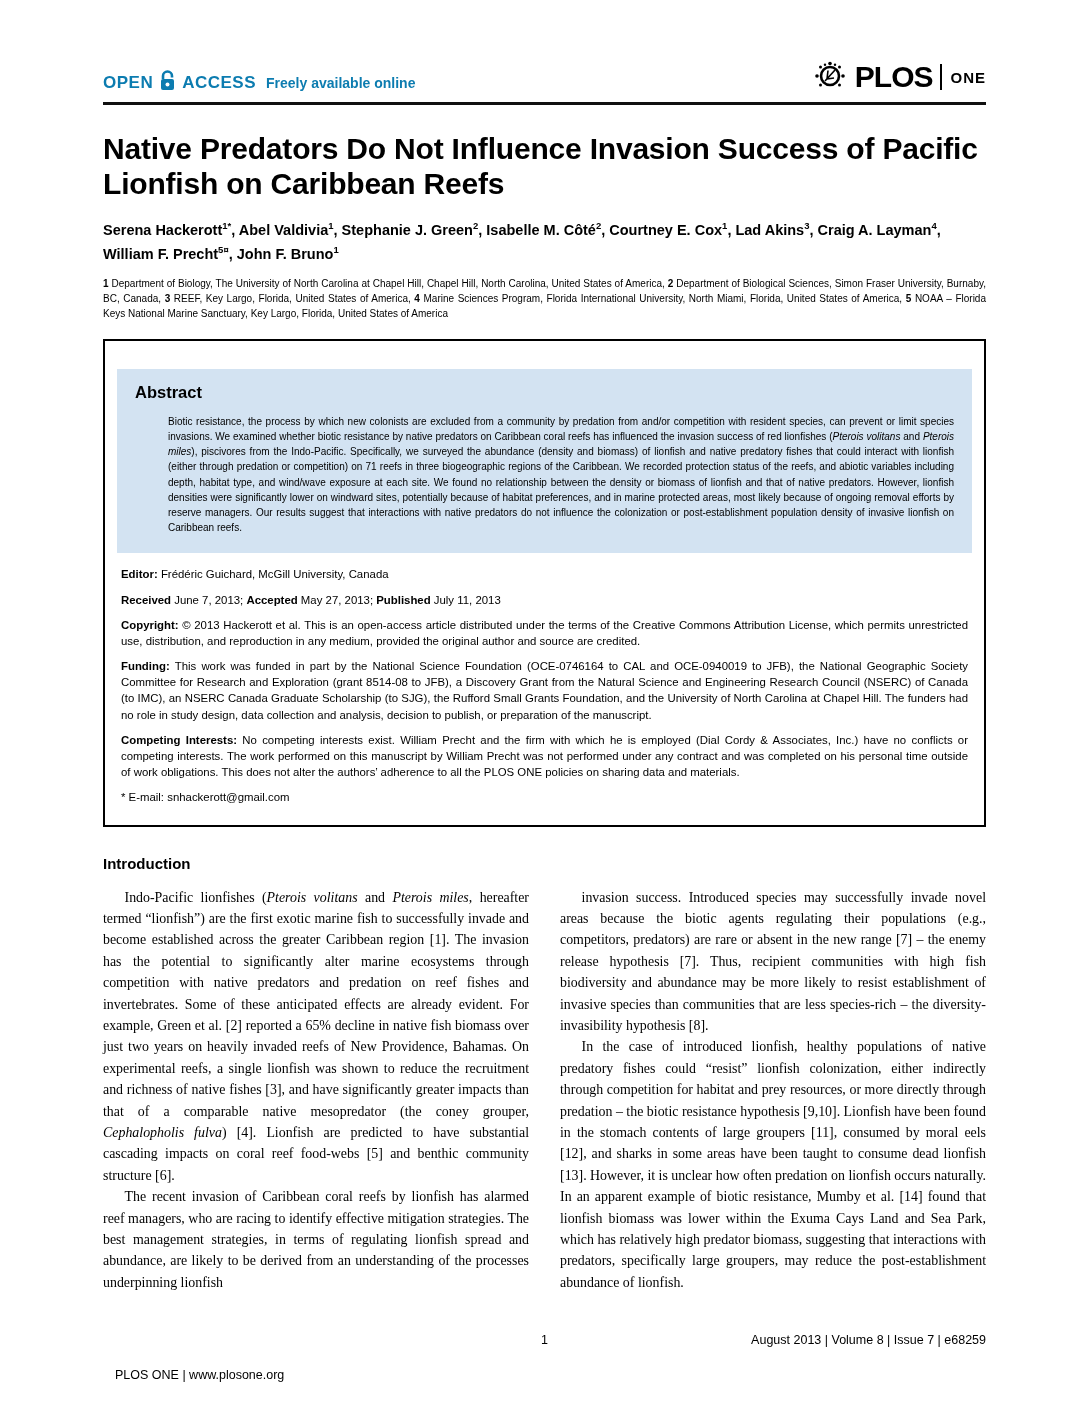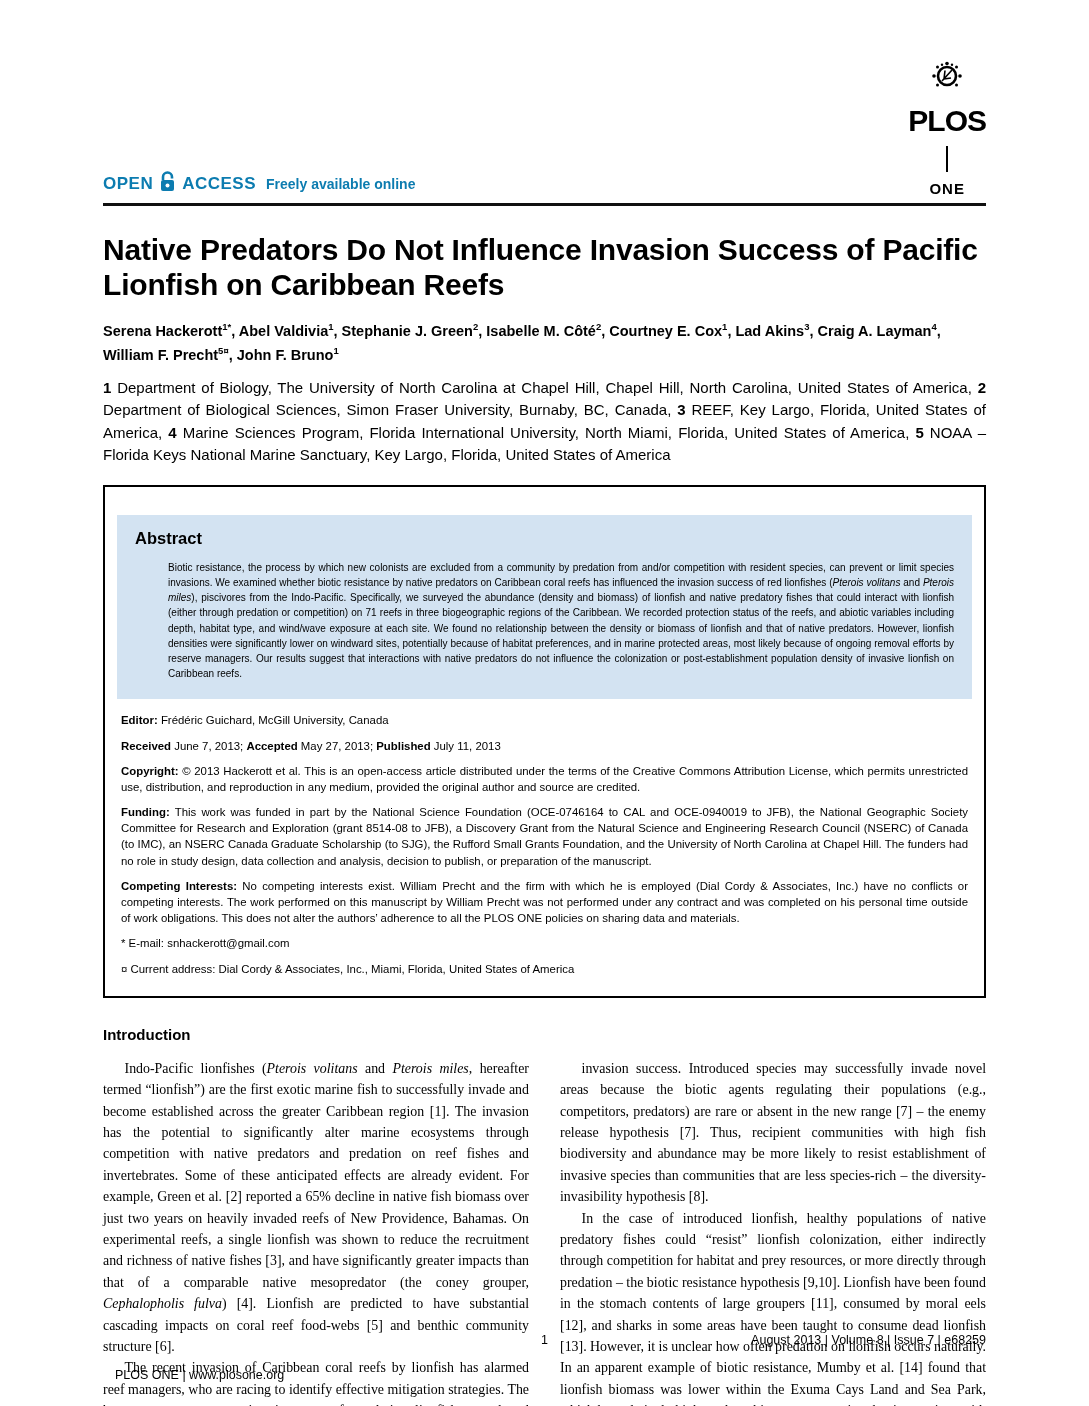--- a/index.html
+++ b/index.html
@@ -8,31 +8,31 @@
     font-family:"Liberation Sans",sans-serif;position:relative;overflow:hidden;
   }
   .page{padding:42px 103px 0 103px;position:relative;}
 
   
   .topbar{display:flex;justify-content:space-between;align-items:flex-end;margin-top:16px;}
   .oa{display:flex;align-items:center;gap:6px;color:var(--accent);font-weight:bold;}
   .oa .big{font-size:17px;letter-spacing:.5px;}
   .oa .tagline{font-size:14px;margin-left:4px;}
   .lock{display:inline-block;vertical-align:middle;}
-  .plos-logo{display:flex;align-items:center;gap:8px;flex-direction:column;}
+  .plos-logo{display:flex;align-items:center;gap:8px;}
   .plos-logo .plos{font-size:30px;font-weight:bold;letter-spacing:-1px;}
   .plos-logo .sep{width:2px;height:26px;background:#000;}
   .plos-logo .one{font-size:15px;font-weight:bold;letter-spacing:1px;}
   .headrule{border-bottom:3px solid #101010;margin-top:6px;}
 
   
   .title{font-size:30px;font-weight:bold;line-height:1.18;margin:26px 0 16px 0;letter-spacing:-.2px;}
   .authors{font-size:14.5px;font-weight:bold;line-height:1.6;margin-bottom:10px;}
   .authors sup{font-size:9.5px;}
-  .affiliations{font-size:15px;line-height:1.5;text-align:justify;}
+  .affiliations{font-size:10px;line-height:1.5;text-align:justify;}
 
   
   .infobox{border:2px solid #000;margin-top:18px;padding:28px 12px 10px 12px;}
   .abstract{background:var(--abs-bg);padding:14px 18px 18px 18px;}
   .abstract h2{font-size:16.5px;margin:0 0 12px 0;}
   .abstract .abs-body{font-size:10px;line-height:1.52;text-align:justify;margin-left:33px;}
   .fm{padding:4px 4px 0 4px;}
   .fm p{font-size:11.4px;line-height:1.42;text-align:justify;margin:9px 0;}
 
   
@@ -99,21 +99,20 @@
       <h2>Abstract</h2>
       <div class="abs-body"><span>Biotic resistance, the process by which new colonists are excluded from a community by predation from and/or competition with resident species, can prevent or limit species invasions. We examined whether biotic resistance by native predators on Caribbean coral reefs has influenced the invasion success of red lionfishes (</span><span style="font-style: italic;">Pterois volitans</span><span> and </span><span style="font-style: italic;">Pterois miles</span><span>), piscivores from the Indo-Pacific. Specifically, we surveyed the abundance (density and biomass) of lionfish and native predatory fishes that could interact with lionfish (either through predation or competition) on 71 reefs in three biogeographic regions of the Caribbean. We recorded protection status of the reefs, and abiotic variables including depth, habitat type, and wind/wave exposure at each site. We found no relationship between the density or biomass of lionfish and that of native predators. However, lionfish densities were significantly lower on windward sites, potentially because of habitat preferences, and in marine protected areas, most likely because of ongoing removal efforts by reserve managers. Our results suggest that interactions with native predators do not influence the colonization or post-establishment population density of invasive lionfish on Caribbean reefs.</span></div>
     </div>
     <div class="fm">
       <p><span style="font-weight: bold;">Editor: </span><span>Frédéric Guichard, McGill University, Canada</span></p>
       <p><span style="font-weight: bold;">Received </span><span>June 7, 2013; </span><span style="font-weight: bold;">Accepted </span><span>May 27, 2013; </span><span style="font-weight: bold;">Published </span><span>July 11, 2013</span></p>
       <p><span style="font-weight: bold;">Copyright: </span><span>© 2013 Hackerott et al. This is an open-access article distributed under the terms of the Creative Commons Attribution License, which permits unrestricted use, distribution, and reproduction in any medium, provided the original author and source are credited.</span></p>
       <p><span style="font-weight: bold;">Funding: </span><span>This work was funded in part by the National Science Foundation (OCE-0746164 to CAL and OCE-0940019 to JFB), the National Geographic Society Committee for Research and Exploration (grant 8514-08 to JFB), a Discovery Grant from the Natural Science and Engineering Research Council (NSERC) of Canada (to IMC), an NSERC Canada Graduate Scholarship (to SJG), the Rufford Small Grants Foundation, and the University of North Carolina at Chapel Hill. The funders had no role in study design, data collection and analysis, decision to publish, or preparation of the manuscript.</span></p>
       <p><span style="font-weight: bold;">Competing Interests: </span><span>No competing interests exist. William Precht and the firm with which he is employed (Dial Cordy &amp; Associates, Inc.) have no conflicts or competing interests. The work performed on this manuscript by William Precht was not performed under any contract and was completed on his personal time outside of work obligations. This does not alter the authors’ adherence to all the PLOS ONE policies on sharing data and materials.</span></p>
       <p><span>* E-mail: snhackerott@gmail.com</span></p>
-      <p><span>¤ Current address: Dial Cordy &amp; Associates, Inc., Miami, Florida, United States of America</span></p>
     </div>
   </div>
 
   <div class="section-title">Introduction</div>
   <div class="cols">
     <div class="col">
       <p><span>Indo-Pacific lionfishes (</span><span style="font-style: italic;">Pterois volitans</span><span> and </span><span style="font-style: italic;">Pterois miles</span><span>, hereafter termed “lionfish”) are the first exotic marine fish to successfully invade and become established across the greater Caribbean region [1]. The invasion has the potential to significantly alter marine ecosystems through competition with native predators and predation on reef fishes and invertebrates. Some of these anticipated effects are already evident. For example, Green et al. [2] reported a 65% decline in native fish biomass over just two years on heavily invaded reefs of New Providence, Bahamas. On experimental reefs, a single lionfish was shown to reduce the recruitment and richness of native fishes [3], and have significantly greater impacts than that of a comparable native mesopredator (the coney grouper, </span><span style="font-style: italic;">Cephalopholis fulva</span><span>) [4]. Lionfish are predicted to have substantial cascading impacts on coral reef food-webs [5] and benthic community structure [6].</span></p>
       <p><span>The recent invasion of Caribbean coral reefs by lionfish has alarmed reef managers, who are racing to identify effective mitigation strategies. The best management strategies, in terms of regulating lionfish spread and abundance, are likely to be derived from an understanding of the processes underpinning lionfish</span></p>
     </div>
     <div class="col">

